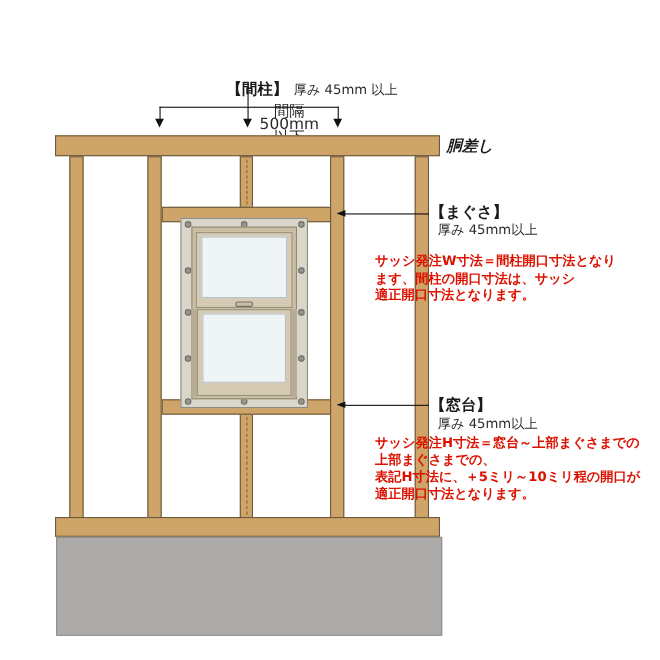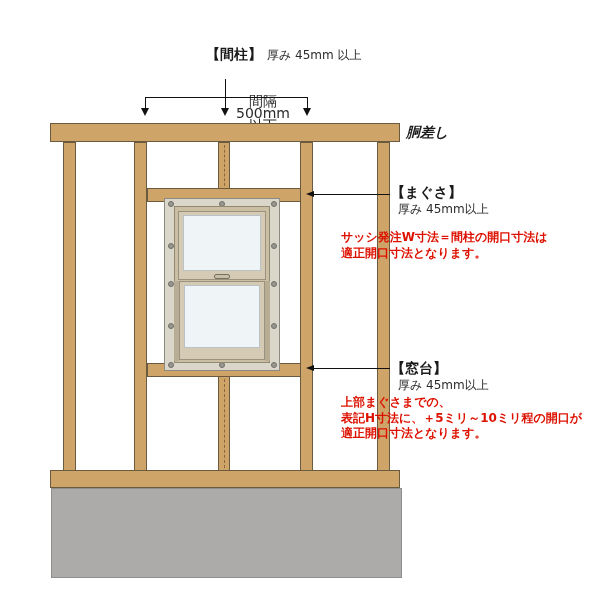--- a/index.html
+++ b/index.html
@@ -5,21 +5,21 @@
   html,body{margin:0;padding:0;background:#ffffff;}
   .stage{
     position:relative;width:600px;height:600px;background:#ffffff;overflow:hidden;
     font-family:"DejaVu Sans","Liberation Sans",sans-serif;color:#1a1a1a;
   }
   .abs{position:absolute;}
   
   .title{left:40px;top:28px;font-size:15px;font-weight:bold;letter-spacing:1px;white-space:nowrap;}
   .lbl-bold{font-size:14px;font-weight:bold;white-space:nowrap;}
   .lbl-small{font-size:12px;white-space:nowrap;color:#2a2a2a;}
-  .stud-row{left:206px;top:46px;display:flex;align-items:baseline;gap:5px;}
+  .stud-row{left:206px;top:72px;display:flex;align-items:baseline;gap:5px;}
   .spacing-box{left:231px;top:95px;width:64px;text-align:center;font-size:14px;line-height:12px;color:#2a2a2a;}
   .note{color:#dd1100;font-weight:bold;font-size:12px;line-height:15.6px;white-space:nowrap;z-index:8;}
   .note-w{left:341px;top:230px;}
   .note-h{left:341px;top:395px;}
   
   .wood{background:#cfa468;border:1px solid #6b5b3e;box-sizing:border-box;z-index:1;}
   .beam{left:50px;top:123px;width:350px;height:19px;}
   .stud{top:142px;width:13px;height:329px;}
   .s1{left:63px;} .s2{left:134px;} .s4{left:300px;} .s5{left:377px;}
   .c-top{left:218px;top:142px;width:12px;height:47px;}
@@ -120,22 +120,24 @@
   <div class="abs ah-left" style="left:306px;top:191px;"></div>
   <div class="abs lbl-bold" style="left:391px;top:184px;font-family:Liberation Mono, monospace;">【まぐさ】</div>
   <div class="abs lbl-small" style="left:398px;top:201px;">厚み 45mm以上</div>
 
   <div class="abs hline" style="left:312px;top:368px;width:78px;"></div>
   <div class="abs ah-left" style="left:306px;top:365px;"></div>
   <div class="abs lbl-bold" style="left:391px;top:360px;">【窓台】</div>
   <div class="abs lbl-small" style="left:398px;top:377px;">厚み 45mm以上</div>
 
   <div class="abs note note-w">
-    <div>サッシ発注W寸法＝間柱の開口寸法は</div>
+    <div>サッシ発注W寸法＝間柱開口寸法となり</div>
+    <div>ます、間柱の開口寸法は、サッシ</div>
     <div>適正開口寸法となります。</div>
   </div>
   <div class="abs note note-h">
+    <div>サッシ発注H寸法＝窓台～上部まぐさまでの</div>
     <div>上部まぐさまでの、</div>
     <div>表記H寸法に、＋5ミリ～10ミリ程の開口が</div>
     <div>適正開口寸法となります。</div>
   </div>
 
 </div>
 
 </body></html>

